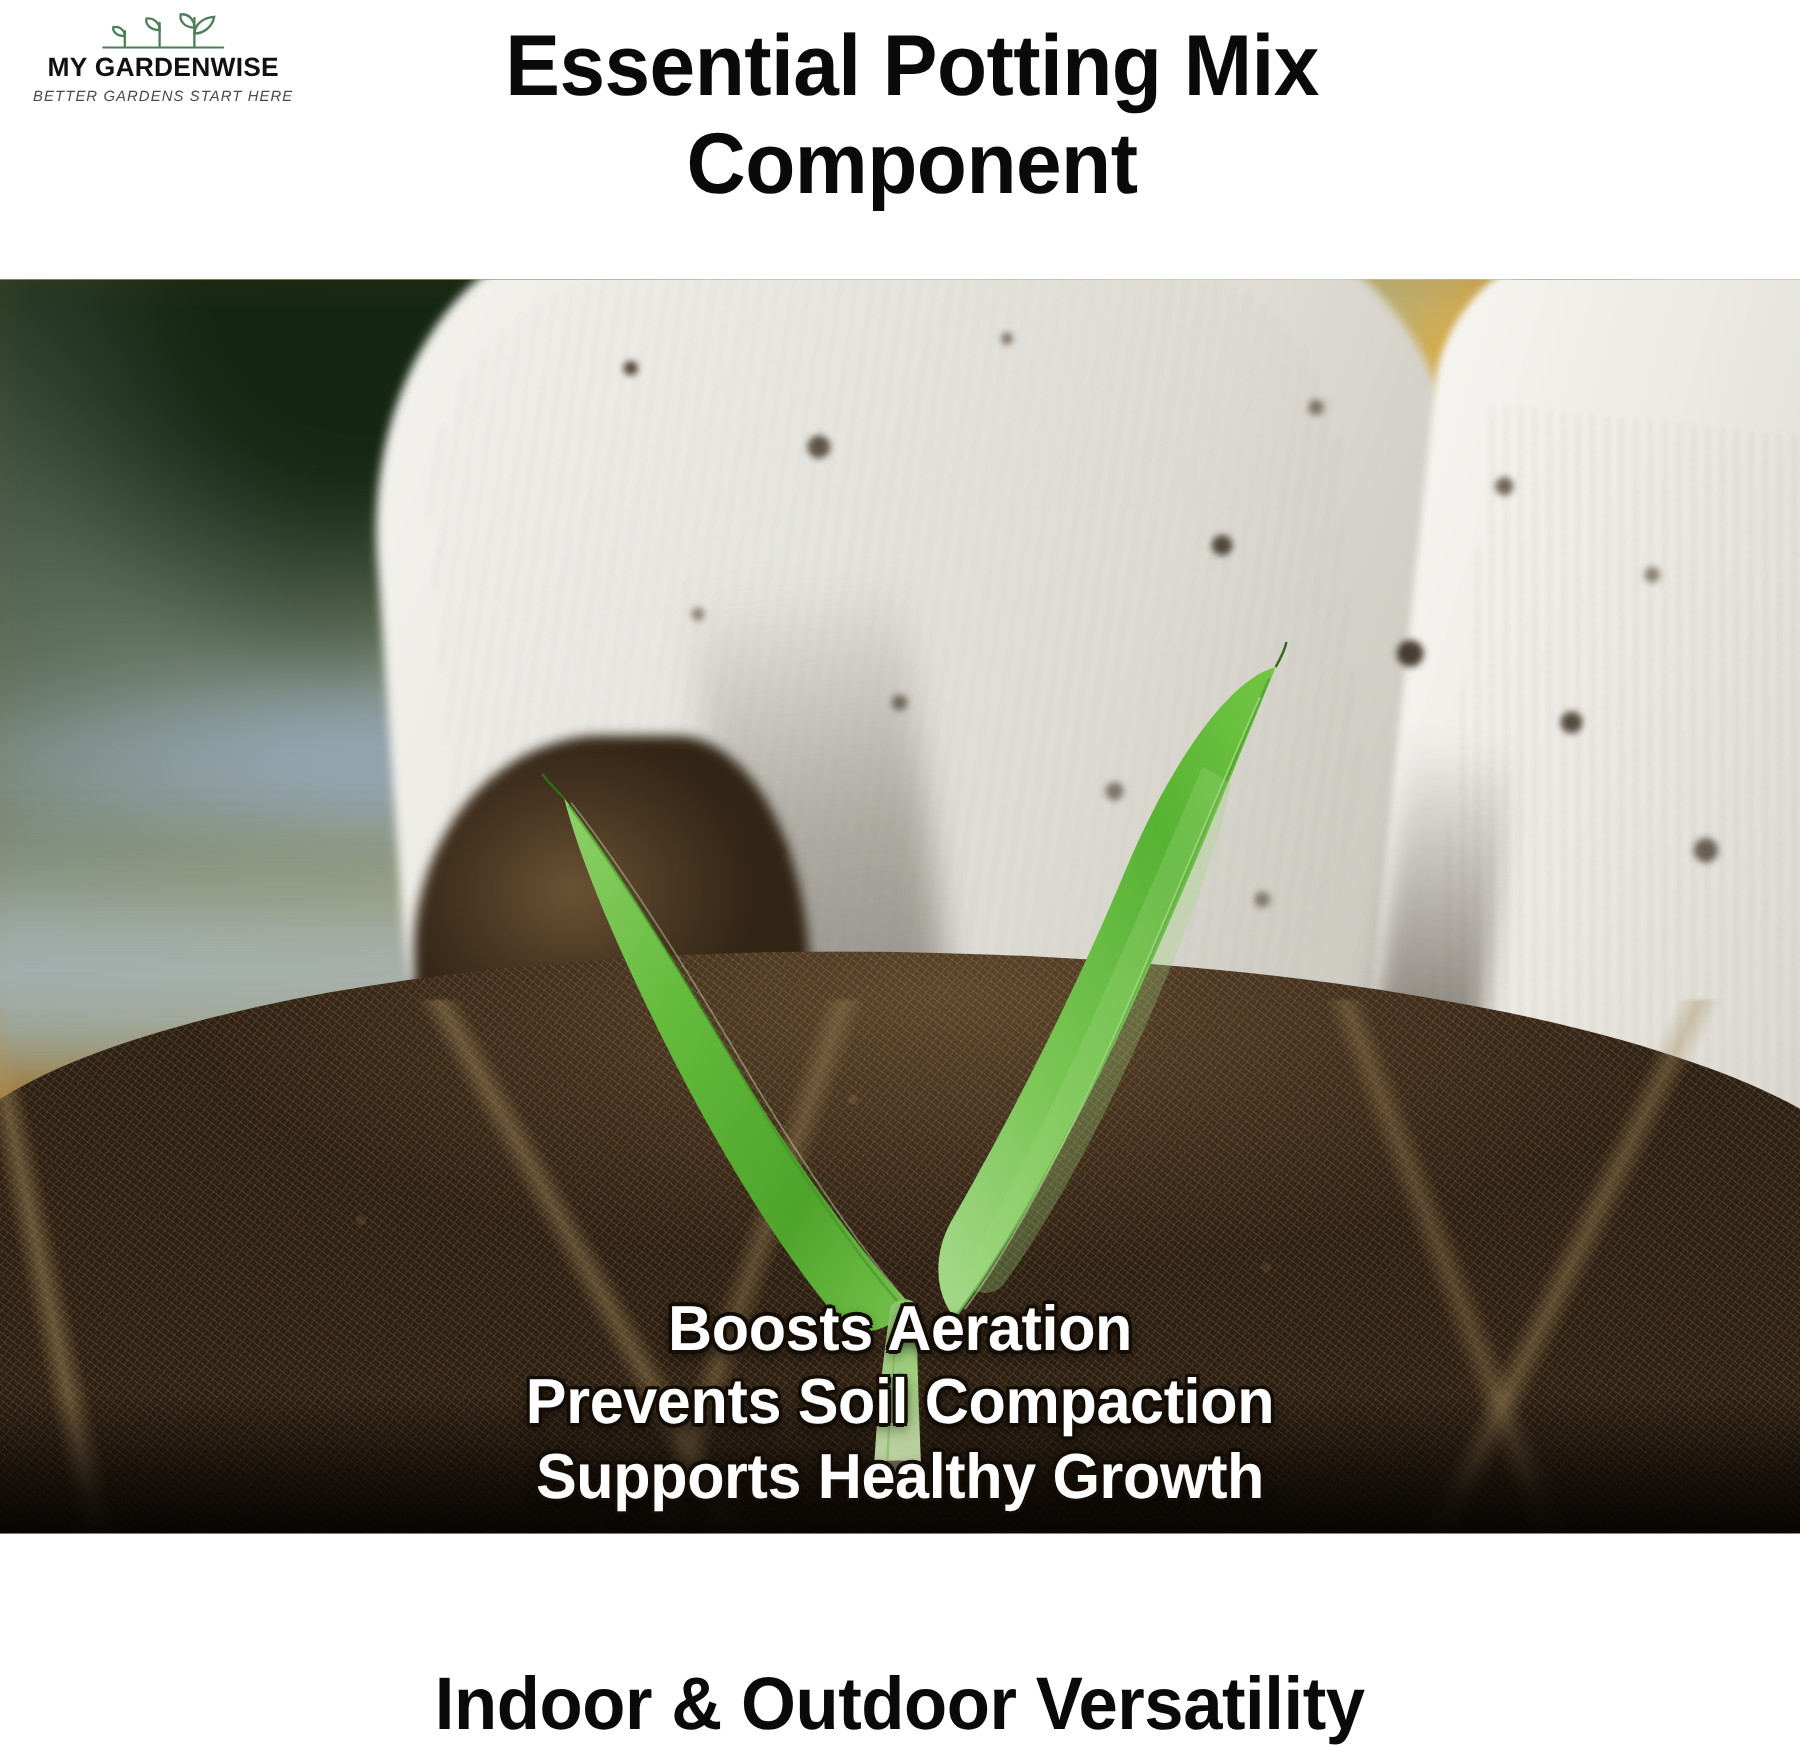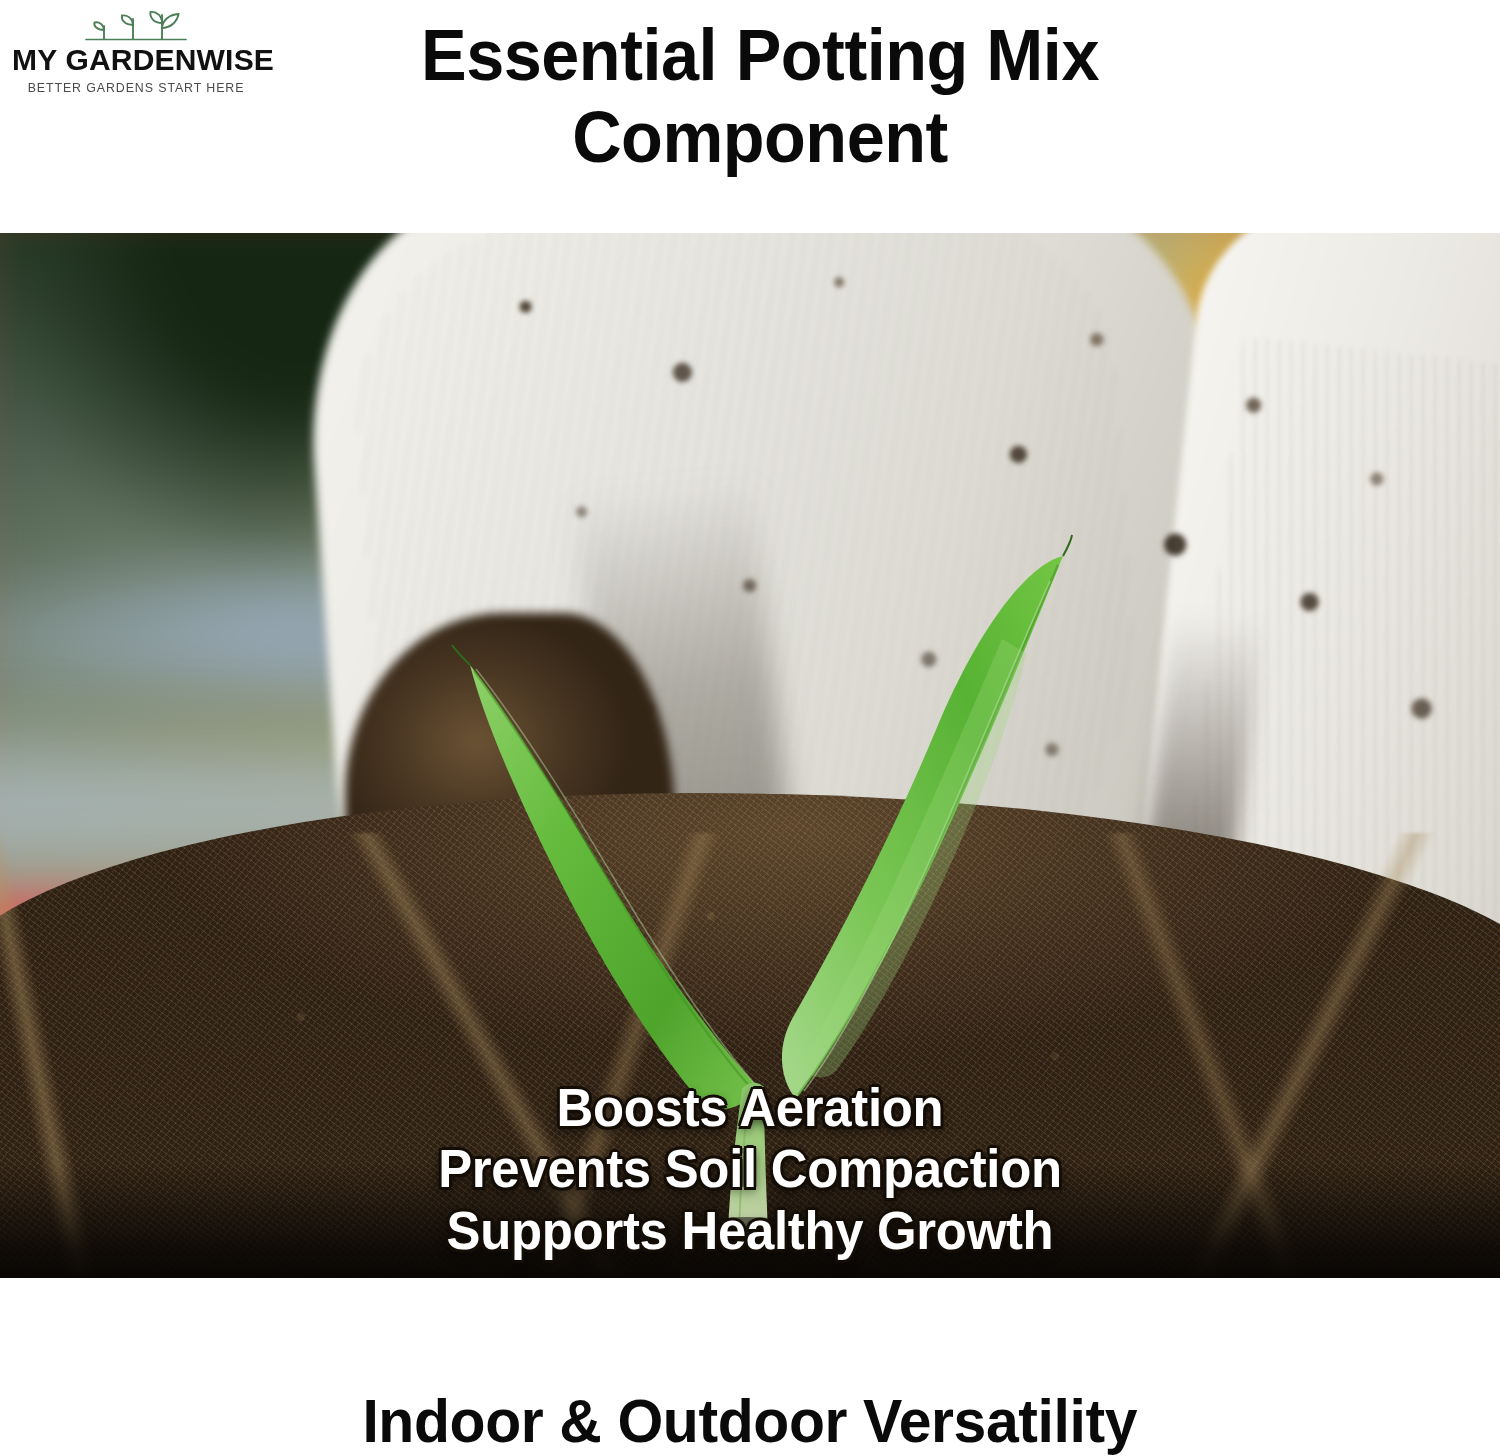--- a/index.html
+++ b/index.html
@@ -21,56 +21,57 @@
     background:#ffffff;
   }
   #logo{
     position:absolute; left:12px; top:6px; width:248px; height:78px;
     text-align:center;
   }
   #logo-mark{ display:block; margin:0 auto; }
   #logo-word{
     font-family:"Liberation Sans", sans-serif;
     font-weight:bold;
-    font-size:30px;
+    font-size:22px;
     letter-spacing:0.2px;
     color:#111111;
     line-height:1;
     margin-top:1px;
     white-space:nowrap;
   }
   #logo-tag{
     font-family:"Liberation Sans", sans-serif;
     font-weight:normal;
     font-size:12.4px;
     letter-spacing:0.9px;
     color:#4a4a4a;
     line-height:1;
     margin-top:7px;
     white-space:nowrap;
+    font-style:italic;
   }
   #headline{
     position:absolute;
     left:270px; top:14px; width:980px;
     text-align:center;
     font-family:"Liberation Sans Narrow","Liberation Sans", sans-serif;
     font-weight:bold;
     font-size:72px;
     line-height:1.14;
     letter-spacing:-0.5px;
     color:#0a0a0a;
     transform:scaleX(0.95);
     transform-origin:center top;
   }
 
   
   #photo{
     position:absolute; left:0; top:233px; width:1500px; height:1045px;
     overflow:hidden;
-    background:#ef4444;
+    background:#a16207;
   }
   .ph{position:absolute;}
 
   
   #bg-bokeh{
     left:-40px; top:-40px; width:1580px; height:700px;
     background:
       radial-gradient(circle at 88% 26%, rgba(240,170,40,0.95) 0 120px, rgba(240,170,40,0) 230px),
       radial-gradient(circle at 72% 10%, rgba(225,200,120,0.6) 0 110px, rgba(225,200,120,0) 240px),
       radial-gradient(circle at 22% 8%, rgba(20,38,18,0.98) 0 150px, rgba(20,38,18,0) 330px),

